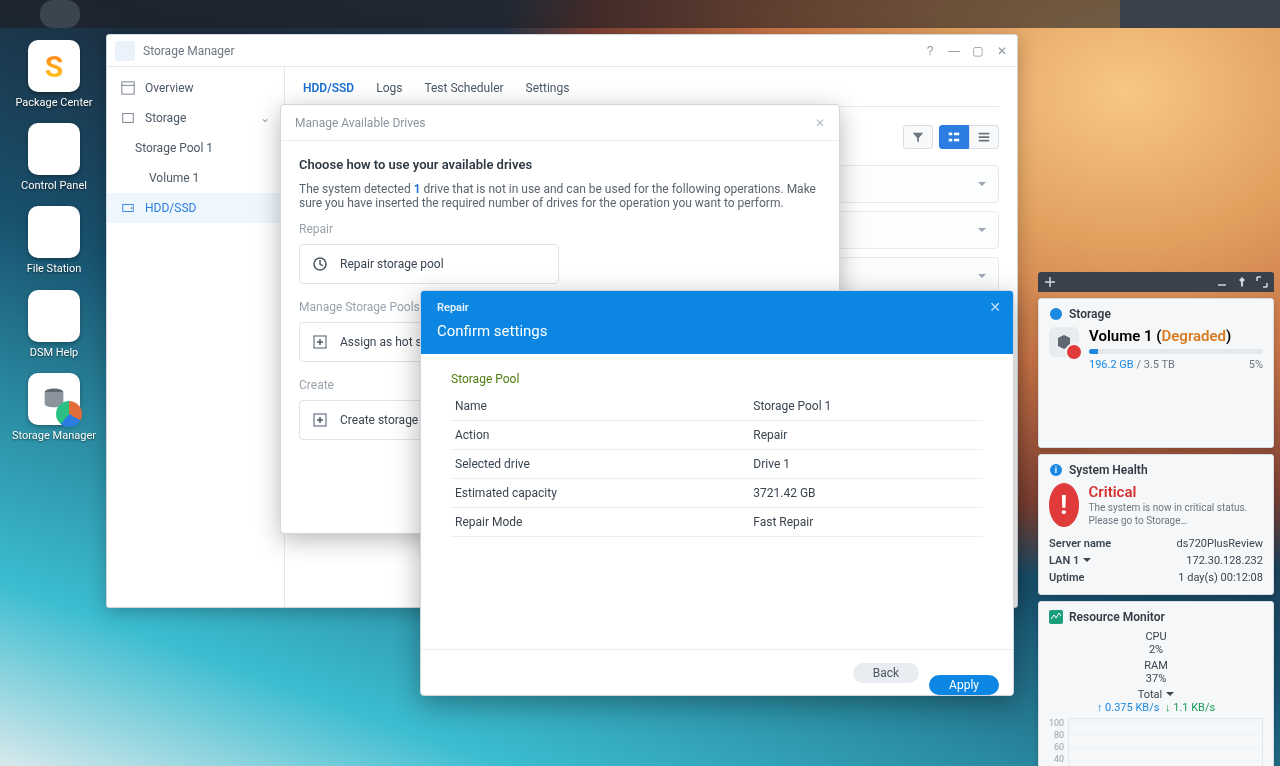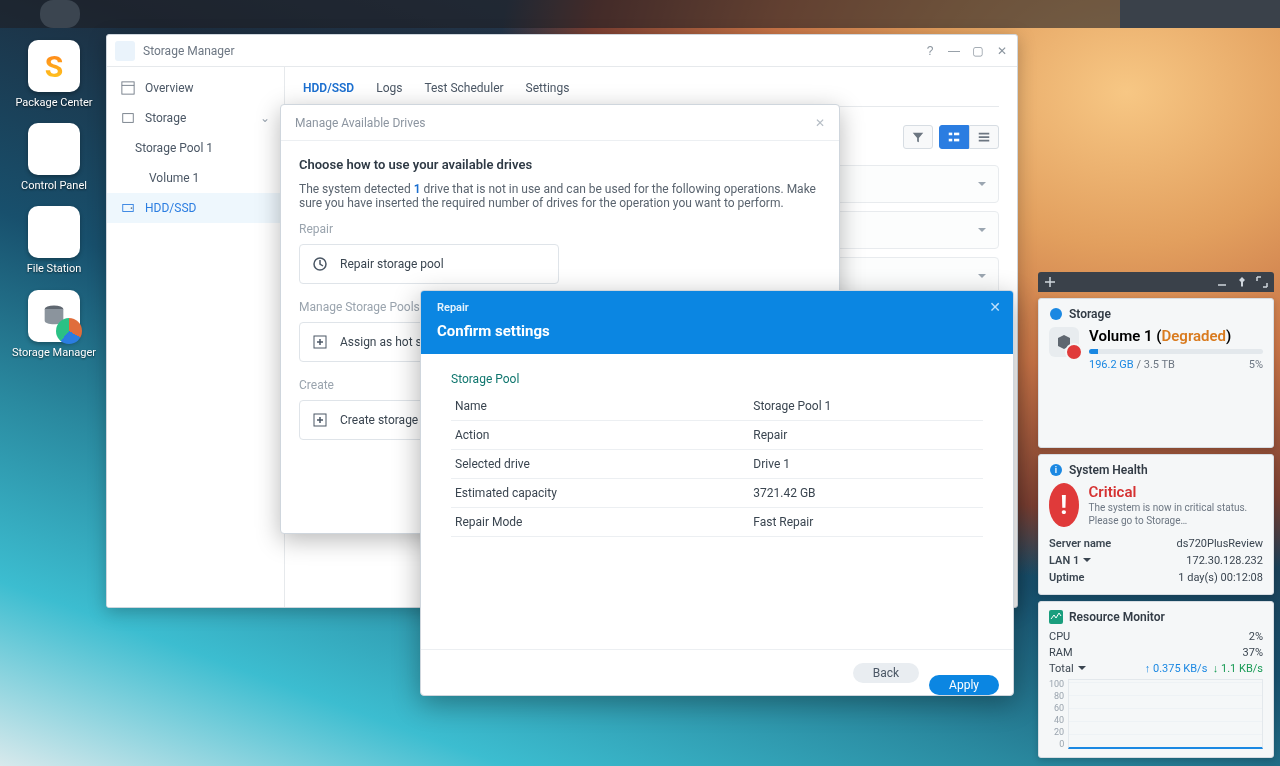--- a/index.html
+++ b/index.html
@@ -72,24 +72,24 @@
   .mad-p { font-size:12px; color:#5a646f; margin-bottom:12px;}
   .mad-p .one { color:#1b6fd0; font-weight:600;}
   .section-lbl { color:#9aa4ae; font-size:12px; margin:6px 0 8px;}
   .card-btn { display:flex; align-items:center; gap:12px; width:260px; height:40px; border:1px solid #dfe4e9; border-radius:4px; padding:0 12px; cursor:pointer; color:#3a4550; background:#fff;text-align:right;}
   .card-btn svg { width:16px;height:16px; fill:#4b5765;}
 
   
   .wiz { position:absolute; top:290px; left:420px; width:594px; height:406px; background:#fff; border:1px solid #cfd6dd; border-radius:4px; box-shadow:0 8px 28px rgba(0,0,0,0.32); display:flex; flex-direction:column; overflow:hidden;}
   .wiz-head { background:#0b86e2; color:#fff; padding:10px 16px 14px;}
   .wiz-head .bc { font-size:11px; opacity:0.9; margin-bottom:8px; font-weight:600;}
-  .wiz-head .t { font-size:15px; font-weight:700;}
+  .wiz-head .t { font-size:15px; font-weight:400;}
   .wiz-head .x { position:absolute; top:8px; right:12px; color:#bfe0fb; cursor:pointer; font-size:14px;}
   .wiz-body { flex:1; padding:18px 30px;}
-  .wiz-body .sec { color:#0f766e; font-size:12px; margin-bottom:6px;}
+  .wiz-body .sec { color:#4d7c0f; font-size:12px; margin-bottom:6px;}
   .kvtable { width:100%; border-collapse:collapse;}
   .kvtable tr { border-bottom:1px solid #eceff2;}
   .kvtable td { padding:7px 4px; font-size:12px; color:#3a4550;}
   .wiz-foot { height:46px; display:flex; align-items:center; justify-content:flex-end; gap:10px; padding:0 14px; border-top:1px solid #eceff2;}
   .btn { height:20px; padding:0 20px; border-radius:13px; font-size:12px; cursor:pointer; display:flex; align-items:center;}
   .btn.sec { background:#e9edf1; color:#4b5765;}
   .btn.pri { background:#0b86e2; color:#fff;margin-top:24px;}
 
   
   .widgets { position:absolute; top:272px; right:6px; width:236px; display:flex; flex-direction:column; gap:6px;}
@@ -113,21 +113,21 @@
 
   .health { display:flex; gap:10px;}
   .health .ex { width:44px;height:44px;border-radius:50%;background:#e03a3a; display:flex; align-items:center; justify-content:center; color:#fff; font-size:26px; font-weight:700;}
   .health .txt .t { color:#d53131; font-size:15px; font-weight:600;}
   .health .txt .d { font-size:10px; color:#6d7783; line-height:1.3;}
   .kvs { margin-top:8px;}
   .kvs .r { display:flex; justify-content:space-between; font-size:11px; color:#3a4550; padding:2px 0;}
   .kvs .r .k { font-weight:600;}
   .lan::after { content:""; display:inline-block; margin-left:4px; border:4px solid transparent; border-top-color:#3a4550; transform:translateY(2px);}
 
-  .rm .r { display:flex; justify-content:space-between; align-items:center; font-size:11px; color:#3a4550; margin:3px 0;}
+  .rm .r { display:flex; justify-content:space-between; align-items:center; font-size:11px; color:#3a4550; margin:3px 0;flex-direction:column;}
   .rm .r .b { flex:1; margin:0 8px;}
   .rm .total .up { color:#1b88e2;}
   .rm .total .dn { color:#199b56;}
   .chart { position:relative; height:70px; margin-top:4px; display:flex;}
   .ylabels { display:flex; flex-direction:column; justify-content:space-between; font-size:9px; color:#9aa4ae; text-align:right; padding-right:4px;}
   .plot { flex:1; border:1px solid #e3e8ec; border-bottom:2px solid #1b88e2; background:repeating-linear-gradient(to top, transparent 0 12px, #eef2f5 12px 13px);}
 </style>
 </head>
 <body>
 
@@ -196,20 +196,26 @@
       </div>
     <div class="lbl">Control Panel</div>
   </div>
   <div class="dicon">
     <div class="img img-fs">
         <svg viewBox="0 0 24 24">
           <path d="M3 6h7l2 3h9v10H3z" fill="#fff" opacity="0.9"></path>
         </svg>
       </div>
     <div class="lbl">File Station</div>
+  </div>
+  <div class="dicon">
+    <div class="img img-help">
+        <span style="color:#fff;font-size:28px;font-weight:700;">?</span>
+      </div>
+    <div class="lbl">DSM Help</div>
   </div>
   <div class="dicon">
     <div class="img img-sm">
         <svg viewBox="0 0 24 24">
           <ellipse cx="12" cy="6" rx="8" ry="3" fill="#5f6770"></ellipse>
           <path d="M4 6v10c0 1.7 3.6 3 8 3s8-1.3 8-3V6" fill="#8b949d"></path>
         </svg>
       </div>
     <div class="lbl">Storage Manager</div>
   </div>

